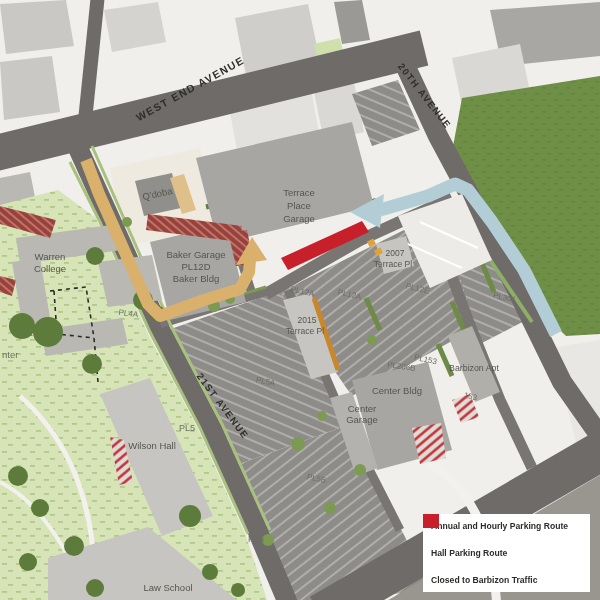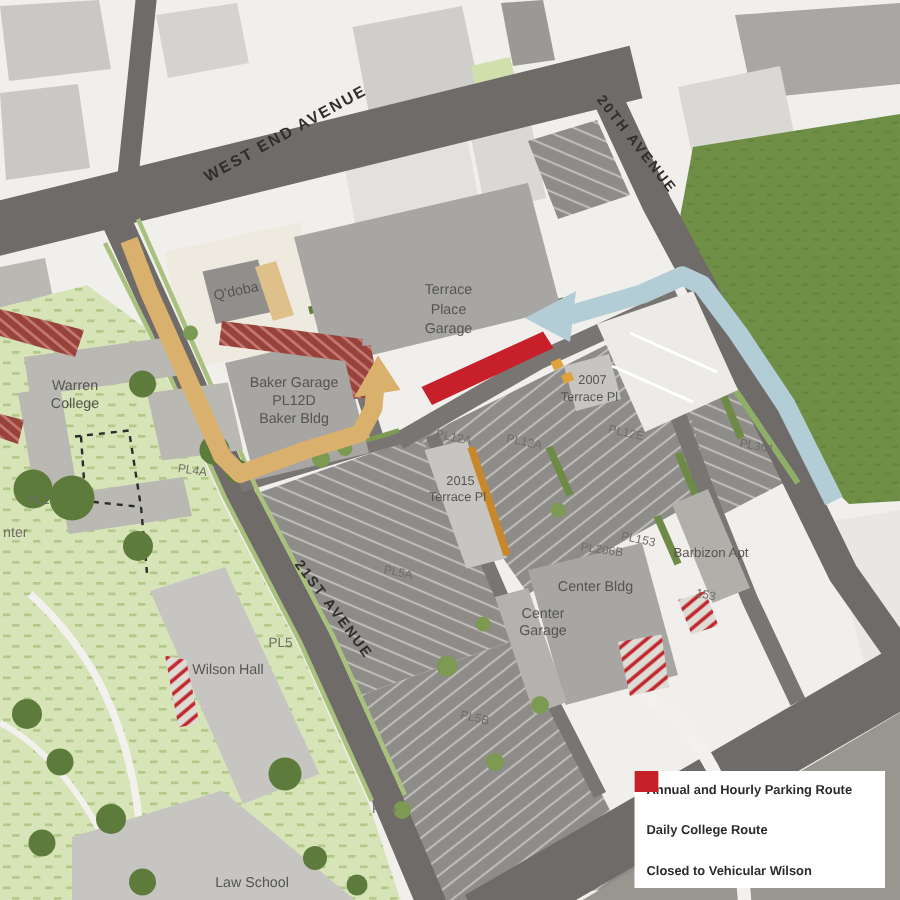--- a/index.html
+++ b/index.html
@@ -247,22 +247,22 @@
   <div class="legend-row">
     <svg width="16" height="14">
       <rect x="0" y="0" width="16" height="14" fill="#b3cdd6"></rect>
     </svg>
     <span class="legend-label">Annual and Hourly Parking Route</span>
   </div>
   <div class="legend-row">
     <svg width="16" height="14">
       <rect x="0" y="0" width="16" height="14" fill="#d9b16c"></rect>
     </svg>
-    <span class="legend-label">Daily College Route</span>
+    <span class="legend-label">Hall Parking Route</span>
   </div>
   <div class="legend-row">
     <svg width="16" height="14">
       <rect x="0" y="0" width="16" height="14" fill="#c8202a"></rect>
     </svg>
-    <span class="legend-label">Closed to Vehicular Wilson</span>
+    <span class="legend-label">Closed to Barbizon Traffic</span>
   </div>
 </div>
 </div>
 
 </body></html>

